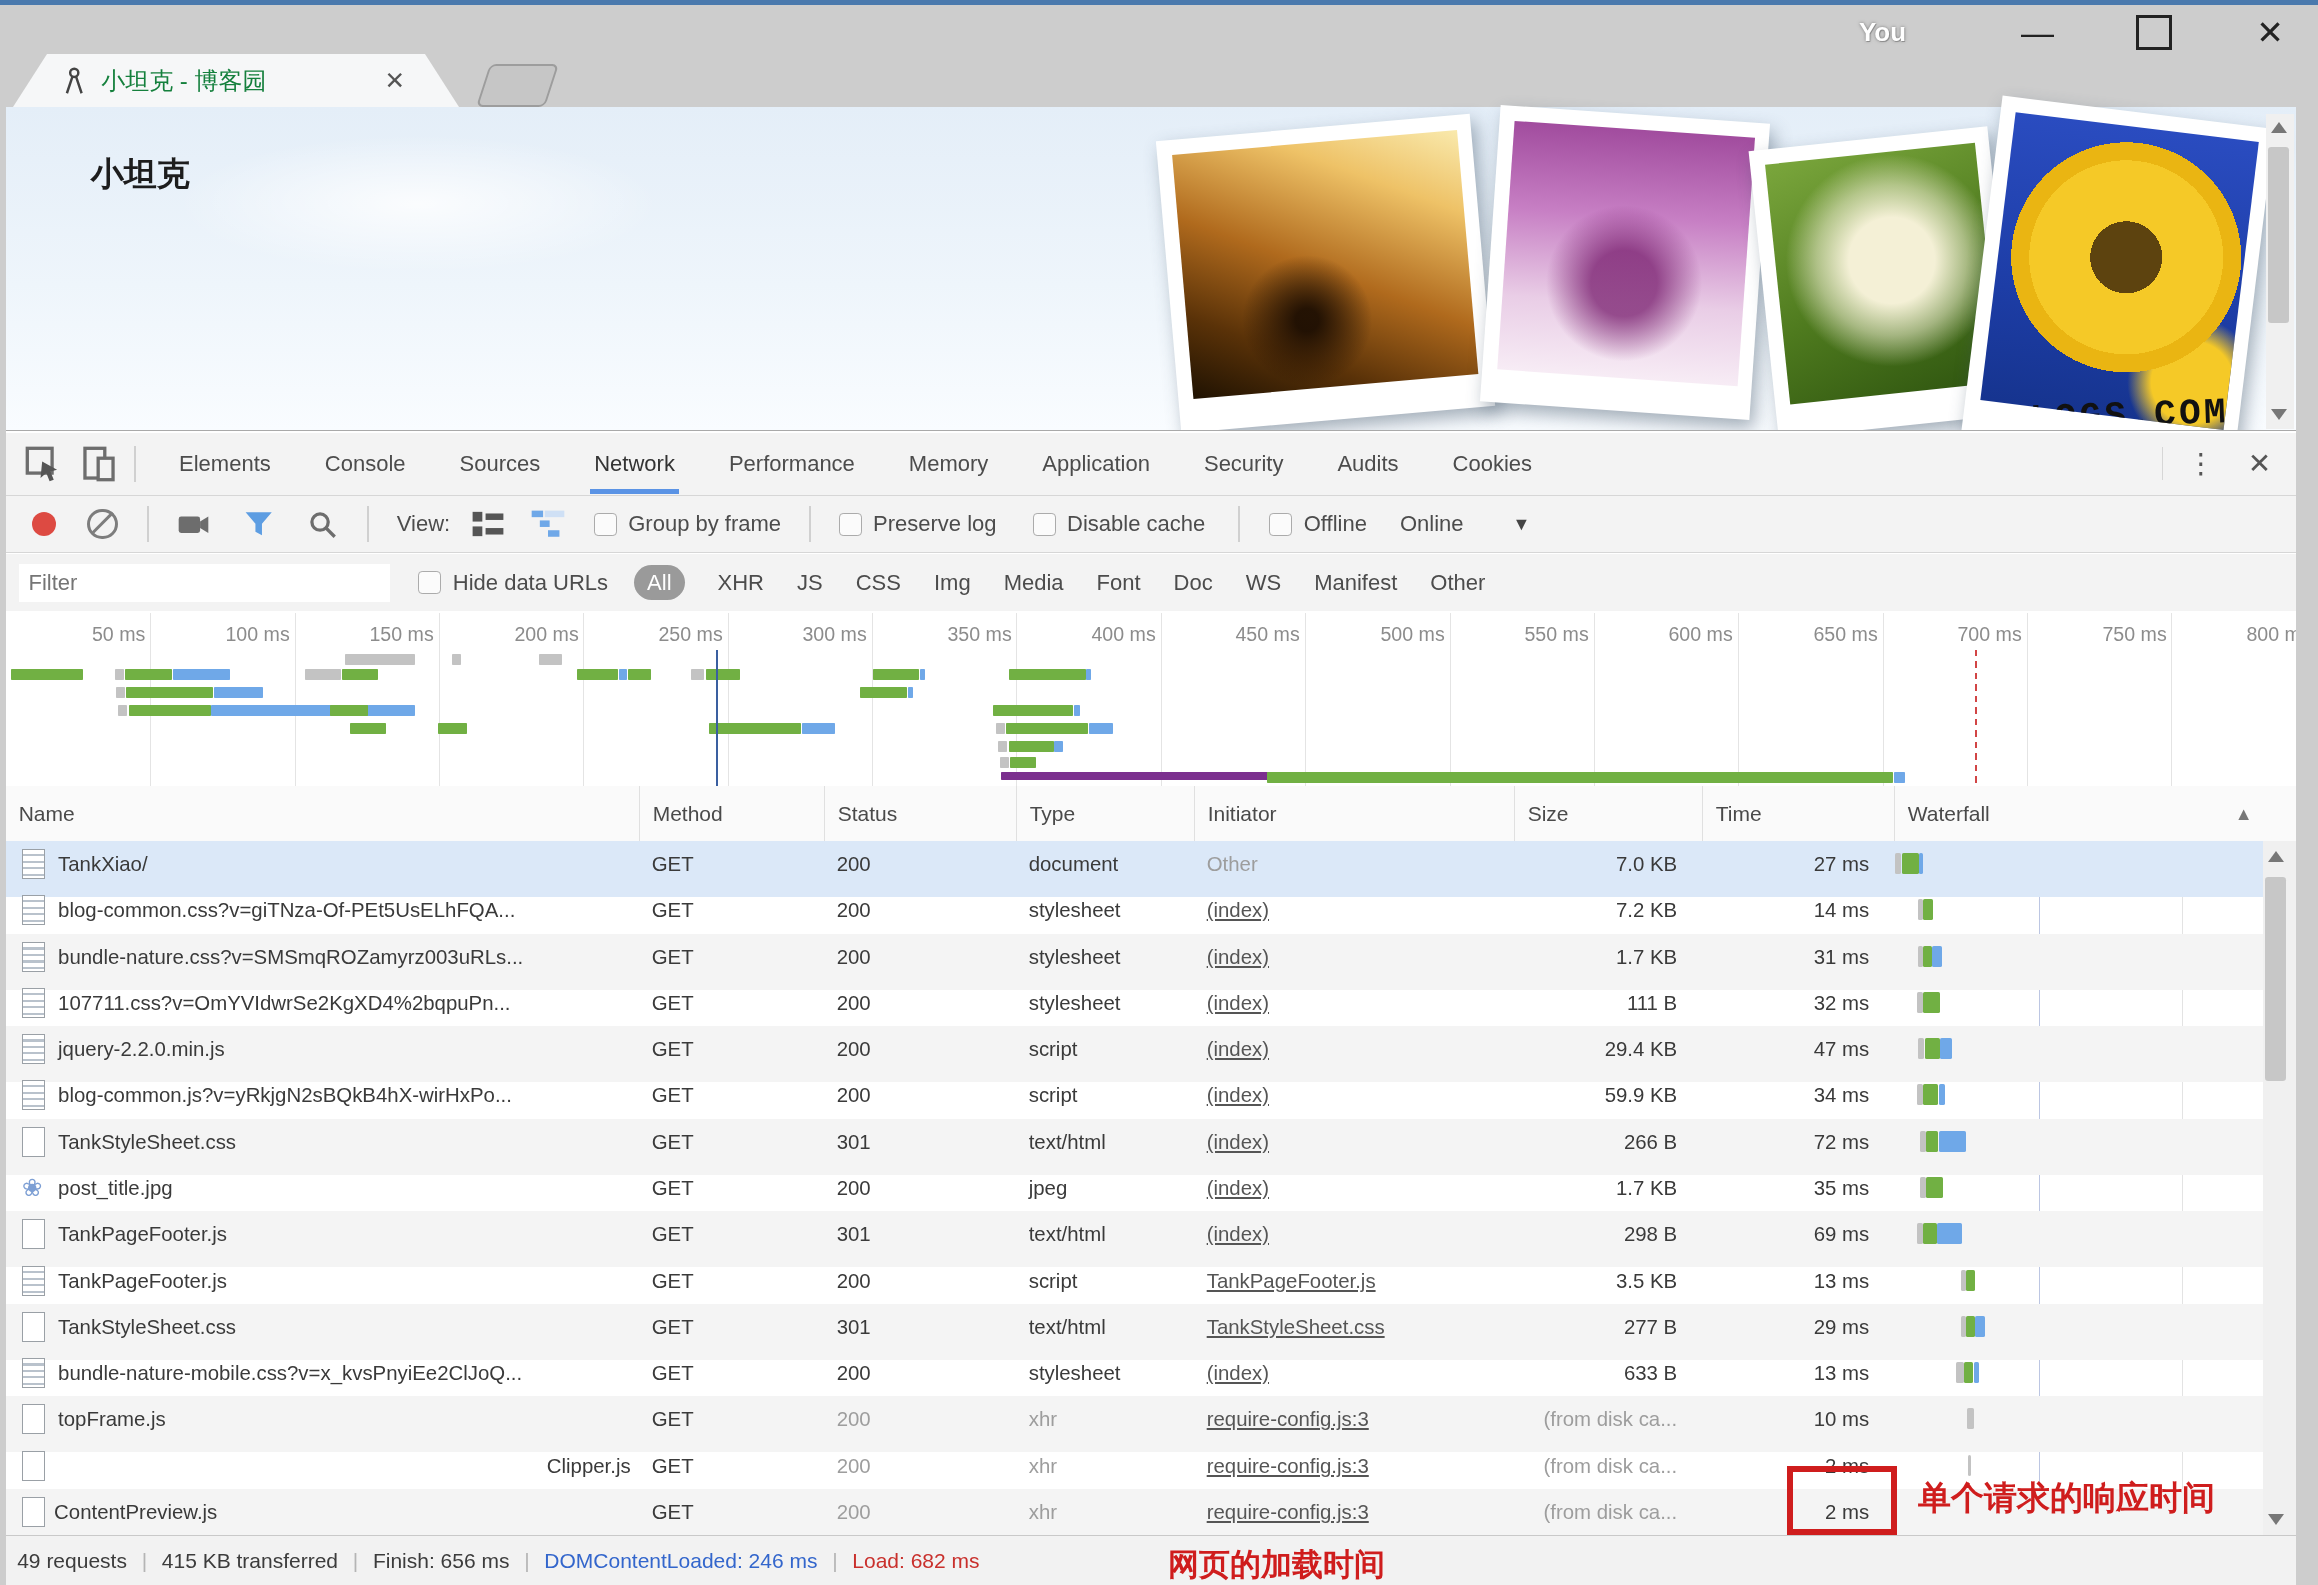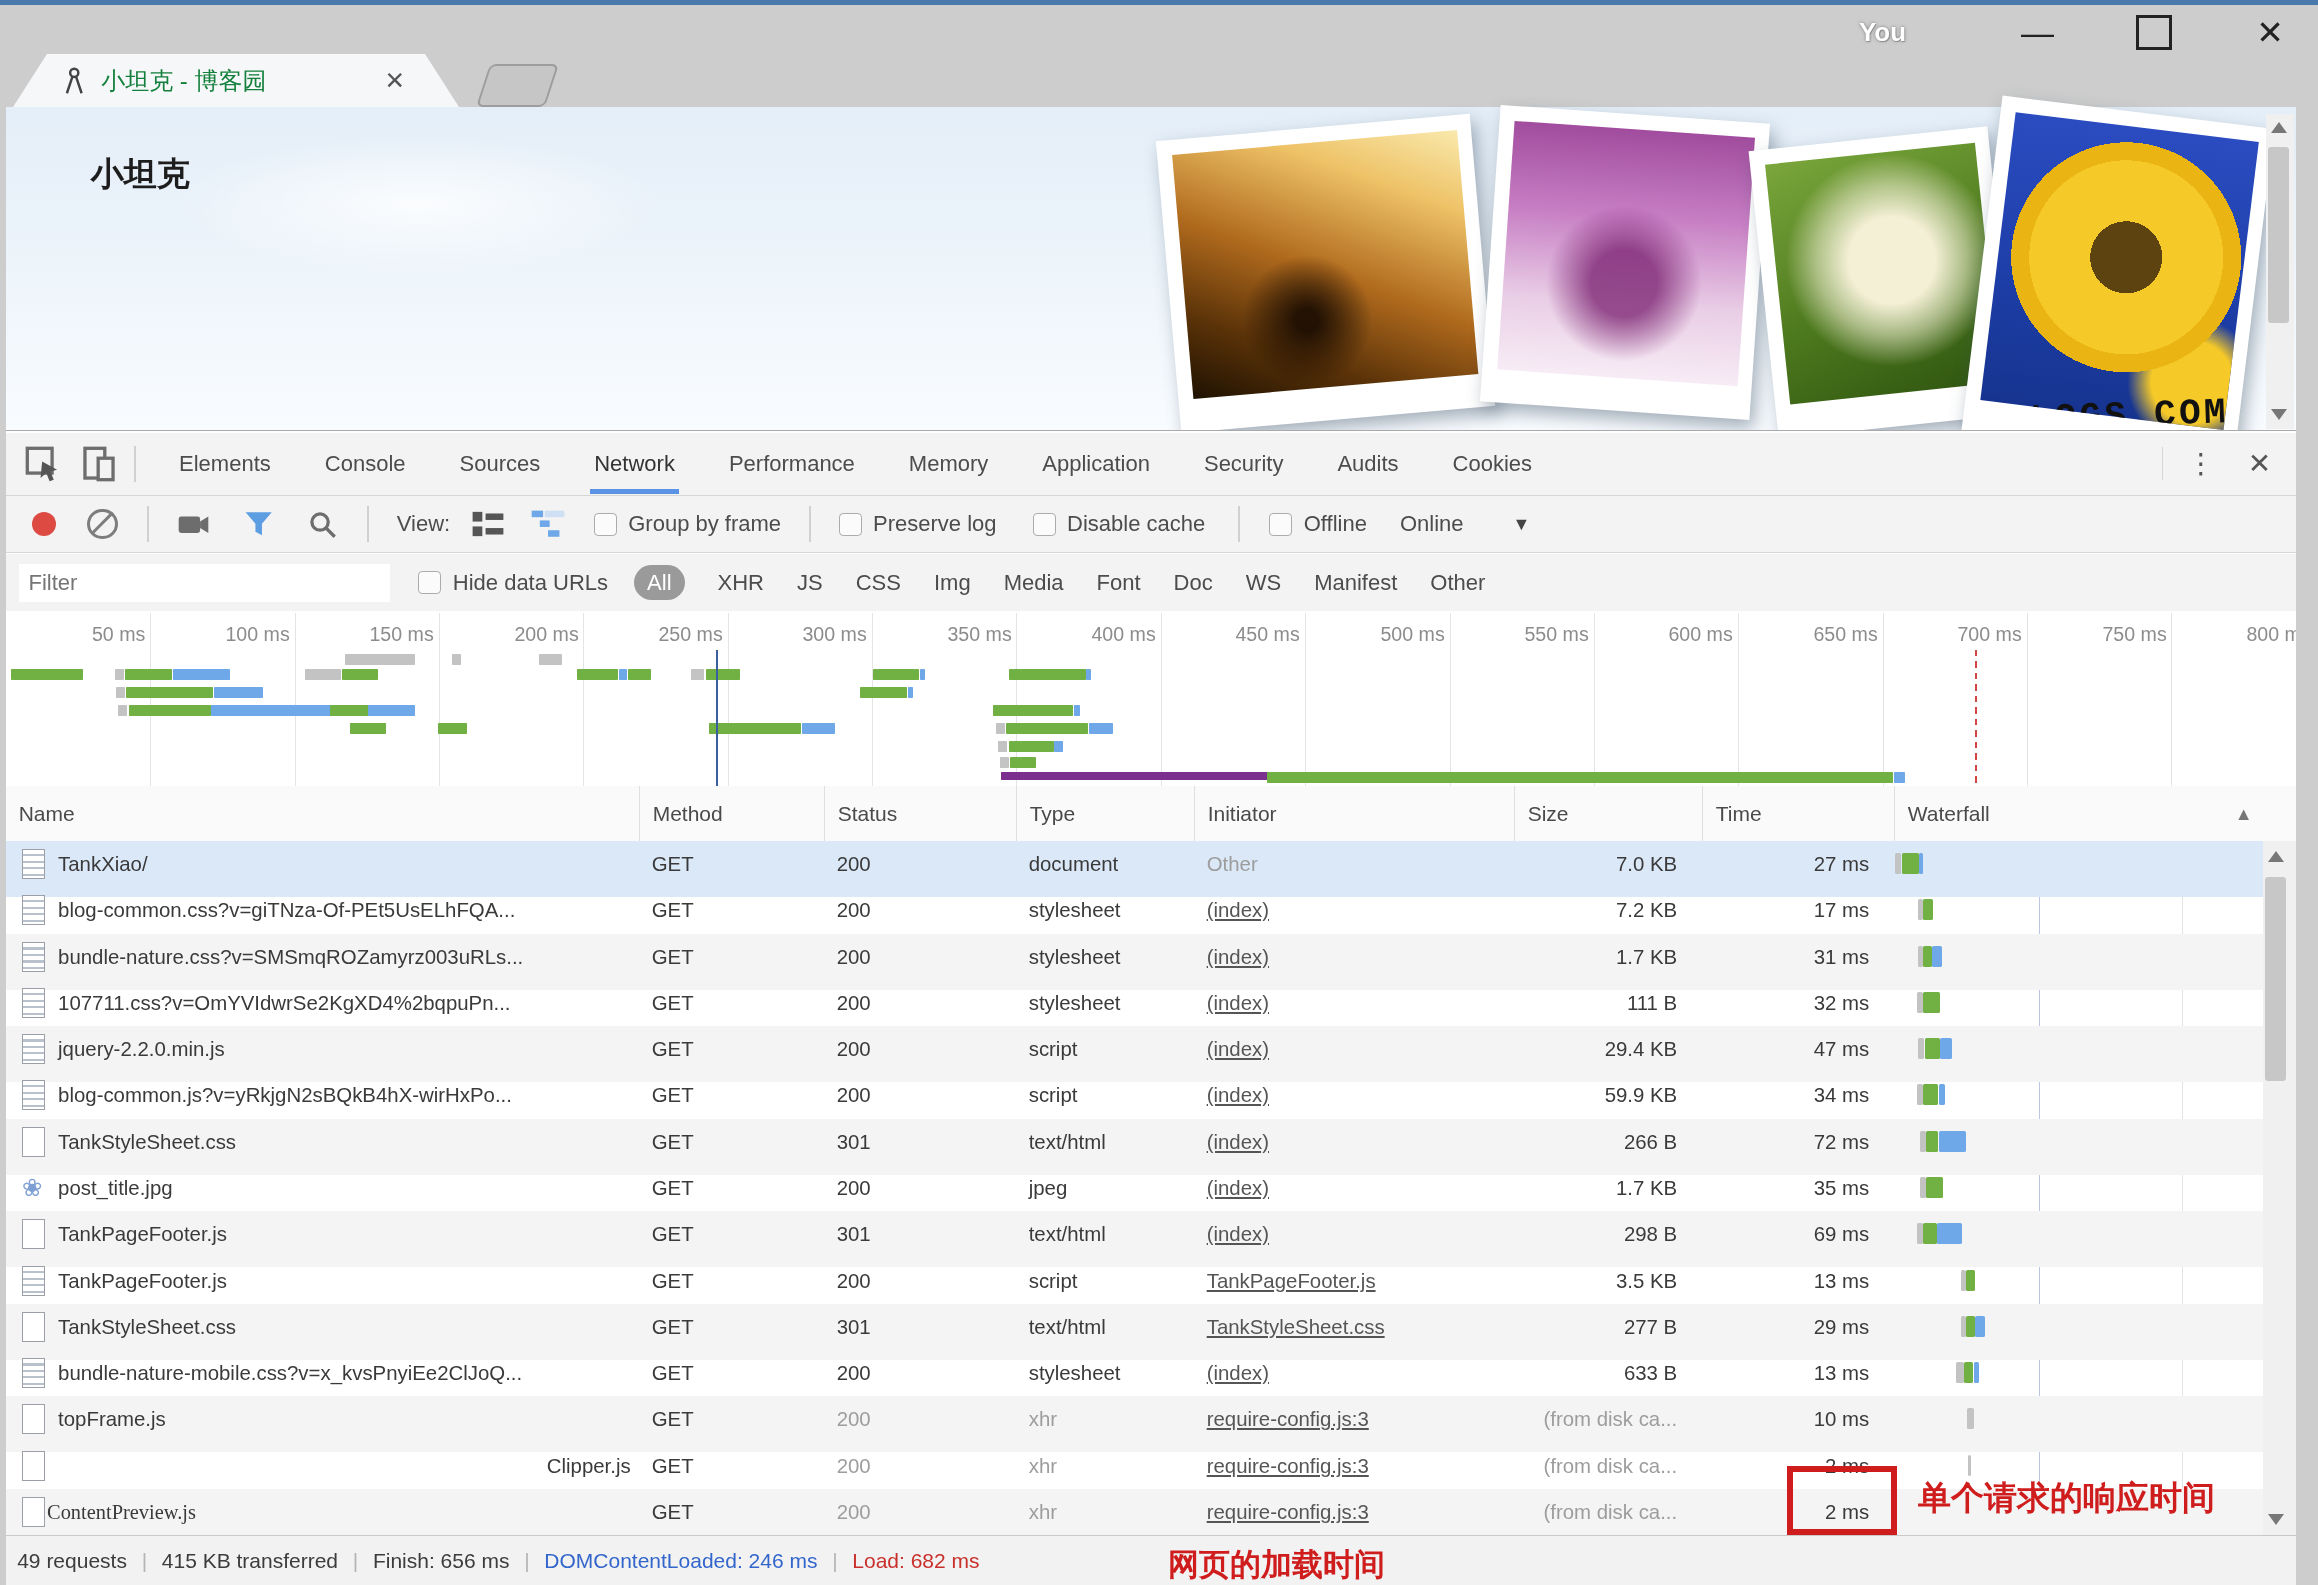--- a/index.html
+++ b/index.html
@@ -364,21 +364,21 @@
           <div class="wfseg bl" style="left: 1913px; width: 4.1px;"></div>
         </div>
         <div class="r" style="top: 46px;">
           <div class="nicon lines"></div>
           <div class="cell" style="left: 36px; width: 589px; padding-left: 16.4px;">blog-common.css?v=giTNza-Of-PEt5UsELhFQA...</div>
           <div class="cell" style="left: 633px; width: 185px; padding-left: 13px;">GET</div>
           <div class="cell" style="left: 818px; width: 192px; padding-left: 13px;">200</div>
           <div class="cell" style="left: 1010px; width: 177px; padding-left: 13px;">stylesheet</div>
           <div class="cell link" style="left: 1188px; width: 321px; padding-left: 13px;">(index)</div>
           <div class="cell right" style="left: 1508px; width: 175px; padding-left: 13px; padding-right: 11.5px;">7.2 KB</div>
-          <div class="cell right" style="left: 1696px; width: 179px; padding-left: 13px; padding-right: 11.5px;">17 ms</div>
+          <div class="cell right" style="left: 1696px; width: 179px; padding-left: 13px; padding-right: 11.5px;">14 ms</div>
           <div class="wfseg gy" style="left: 1912px; width: 4.9px;"></div>
           <div class="wfseg gn" style="left: 1917px; width: 10.6px;"></div>
         </div>
         <div class="r alt" style="top: 93px;">
           <div class="nicon lines"></div>
           <div class="cell" style="left: 36px; width: 589px; padding-left: 16.4px;">bundle-nature.css?v=SMSmqROZamyrz003uRLs...</div>
           <div class="cell" style="left: 633px; width: 185px; padding-left: 13px;">GET</div>
           <div class="cell" style="left: 818px; width: 192px; padding-left: 13px;">200</div>
           <div class="cell" style="left: 1010px; width: 177px; padding-left: 13px;">stylesheet</div>
           <div class="cell link" style="left: 1188px; width: 321px; padding-left: 13px;">(index)</div>
@@ -519,21 +519,21 @@
           <div class="cell" style="left: 633px; width: 185px; padding-left: 13px;">GET</div>
           <div class="cell gray" style="left: 818px; width: 192px; padding-left: 13px;">200</div>
           <div class="cell gray" style="left: 1010px; width: 177px; padding-left: 13px;">xhr</div>
           <div class="cell link" style="left: 1188px; width: 321px; padding-left: 13px;">require-config.js:3</div>
           <div class="cell right gray" style="left: 1508px; width: 175px; padding-left: 13px; padding-right: 11.5px;">(from disk ca...</div>
           <div class="cell right" style="left: 1696px; width: 179px; padding-left: 13px; padding-right: 11.5px;">2 ms</div>
           <div class="wfseg gy" style="left: 1962px; width: 3.3px;"></div>
         </div>
         <div class="r alt" style="top: 648px;">
           <div class="nicon "></div>
-          <div class="cell" style="left: 25px; width: 589px; padding-left: 16.4px; font-family: Liberation Serif, serif;">ContentPreview.js</div>
+          <div class="cell" style="left: 32px; width: 589px; padding-left: 16.4px;">ContentPreview.js</div>
           <div class="cell" style="left: 633px; width: 185px; padding-left: 13px;">GET</div>
           <div class="cell gray" style="left: 818px; width: 192px; padding-left: 13px;">200</div>
           <div class="cell gray" style="left: 1010px; width: 177px; padding-left: 13px;">xhr</div>
           <div class="cell link" style="left: 1188px; width: 321px; padding-left: 13px;">require-config.js:3</div>
           <div class="cell right gray" style="left: 1508px; width: 175px; padding-left: 13px; padding-right: 11.5px;">(from disk ca...</div>
           <div class="cell right" style="left: 1696px; width: 179px; padding-left: 13px; padding-right: 11.5px;">2 ms</div>
         </div>
       </div>
 
     <div id="tsb">

